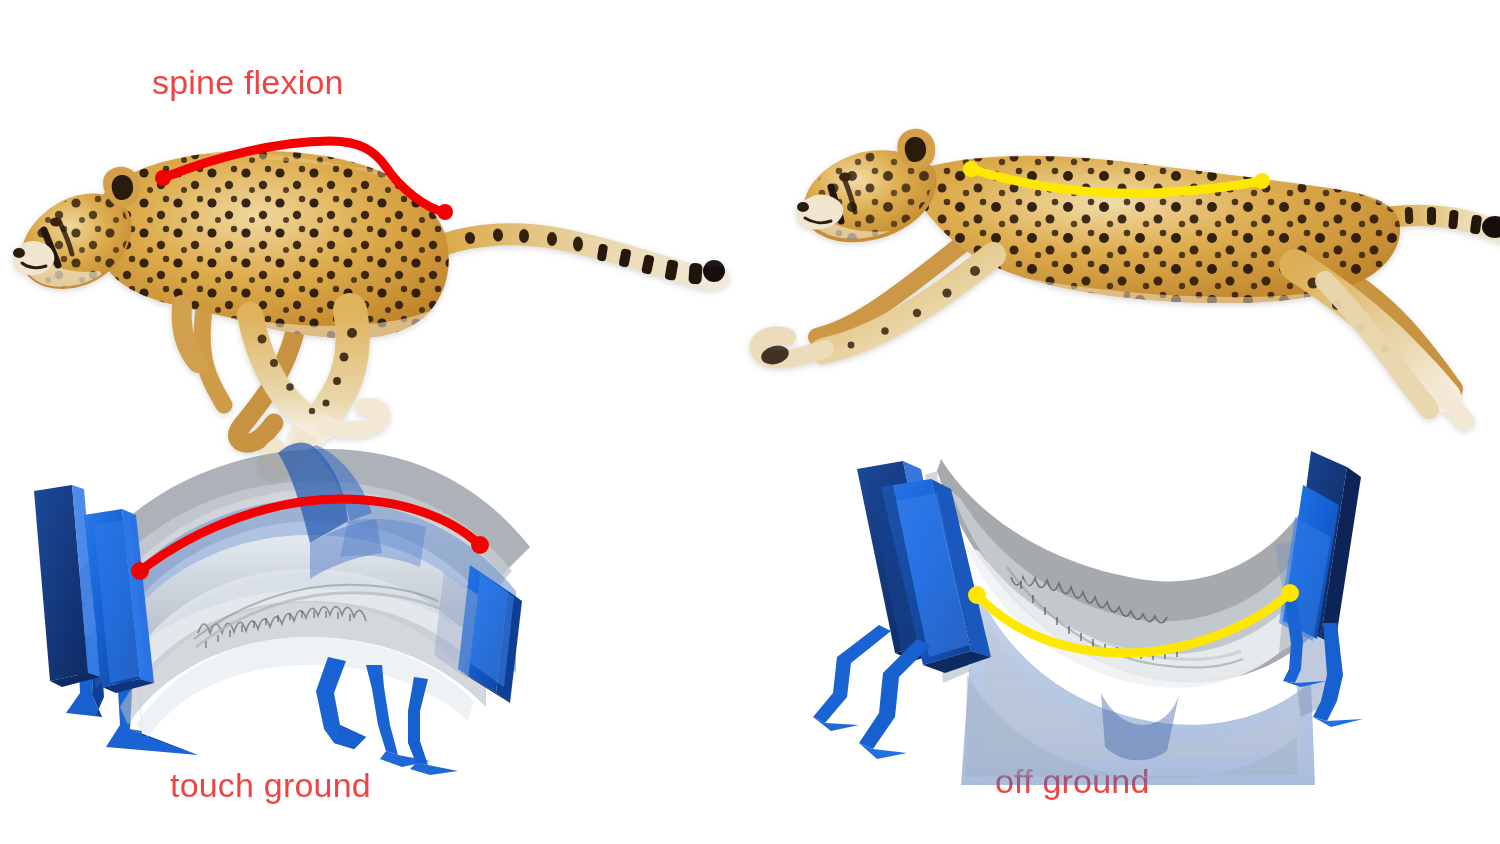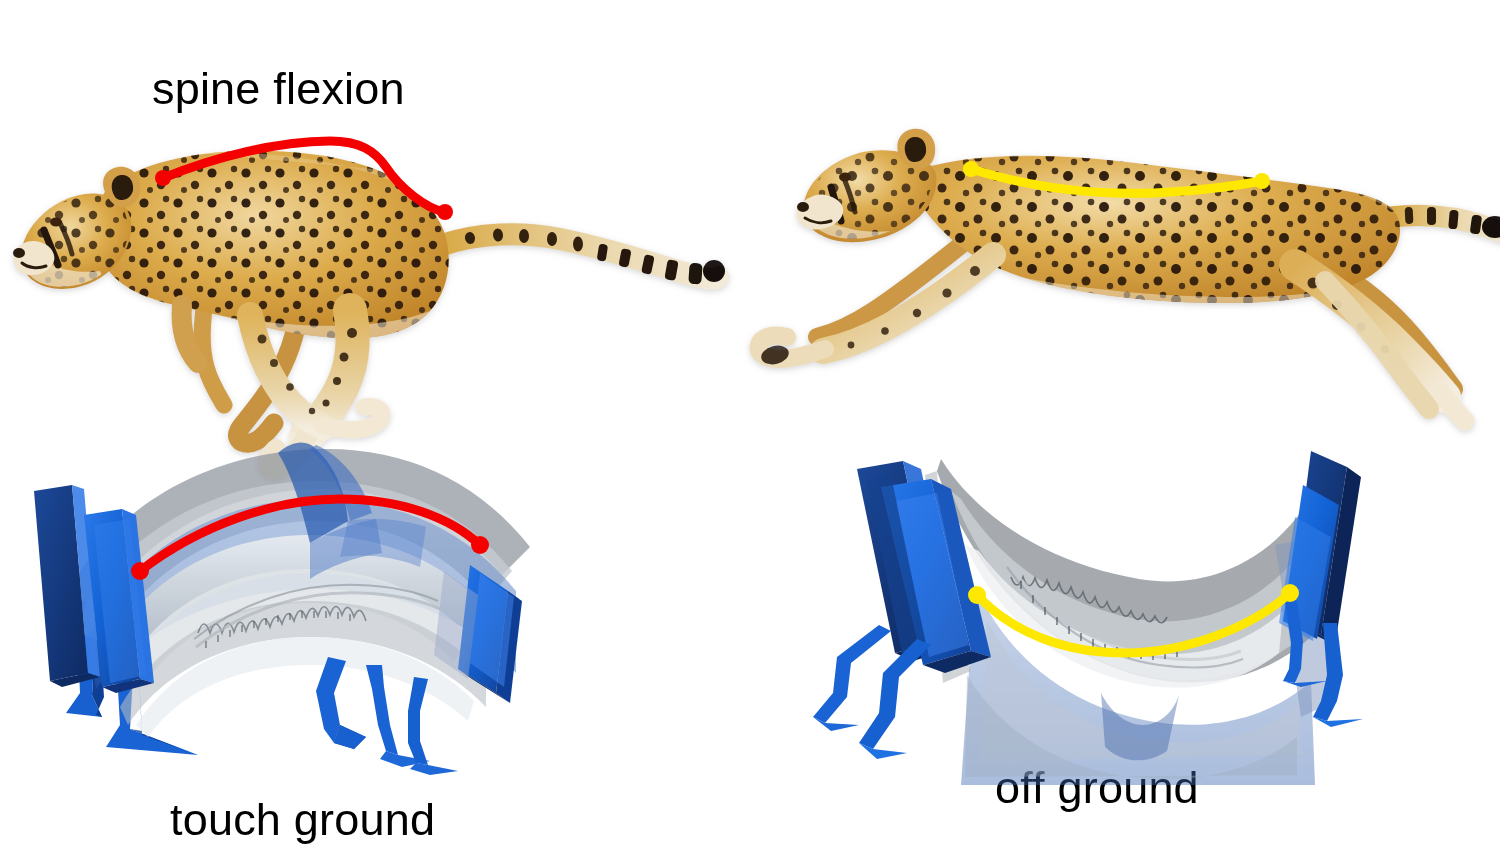--- a/index.html
+++ b/index.html
@@ -1,25 +1,25 @@
 <!DOCTYPE html>
 <html><head>
 <meta charset="utf-8">
 <style>
   html,body{margin:0;padding:0;background:#ffffff;}
   body{width:1500px;height:844px;overflow:hidden;font-family:"Liberation Sans",sans-serif;}
   #stage{position:relative;width:1500px;height:844px;background:#ffffff;}
   .fig{position:absolute;}
   .caption{
-    position:absolute;color:#000000;font-family:"Liberation Sans",sans-serif;
-    font-size:45px;font-weight:400;letter-spacing:.2px;white-space:nowrap;
+    position:absolute;color:#ef4444;font-family:"Liberation Sans",sans-serif;
+    font-size:34px;font-weight:400;letter-spacing:.2px;white-space:nowrap;
   }
   #cap-flex{left:152px;top:63px;}
   #cap-ext{left:1030px;top:63px;}
-  #cap-touch{left:170px;top:766px;margin-top:28px;}
+  #cap-touch{left:170px;top:766px;}
   #cap-off{left:995px;top:762px;}
   svg{display:block;overflow:visible;}
 </style>
 </head>
 <body>
 
 <div id="stage">
 
   <div class="caption" id="cap-flex">spine flexion</div>
   <div class="caption" id="cap-touch">touch ground</div>

